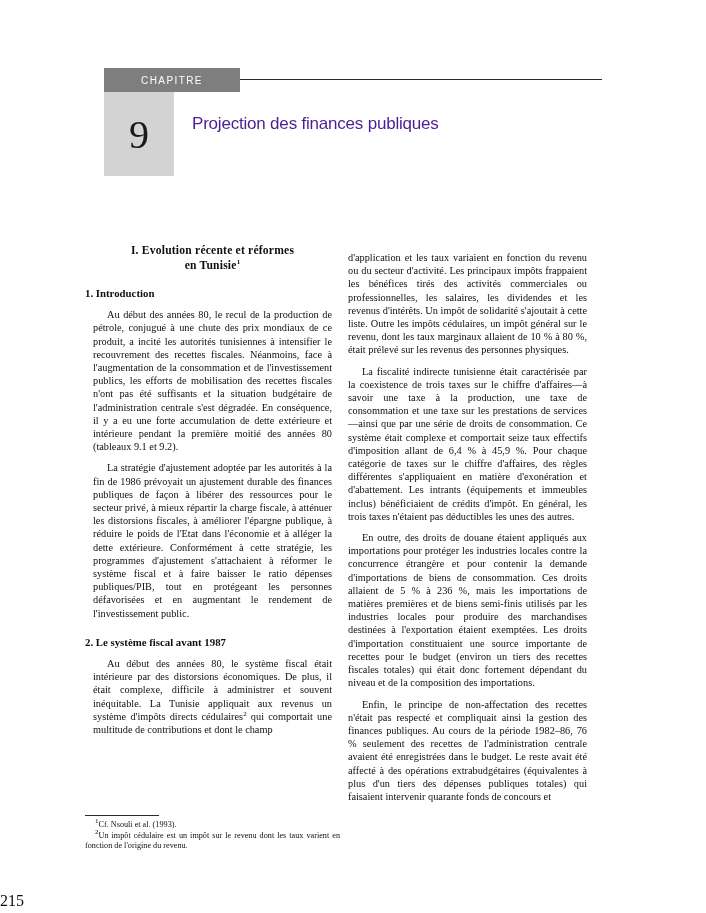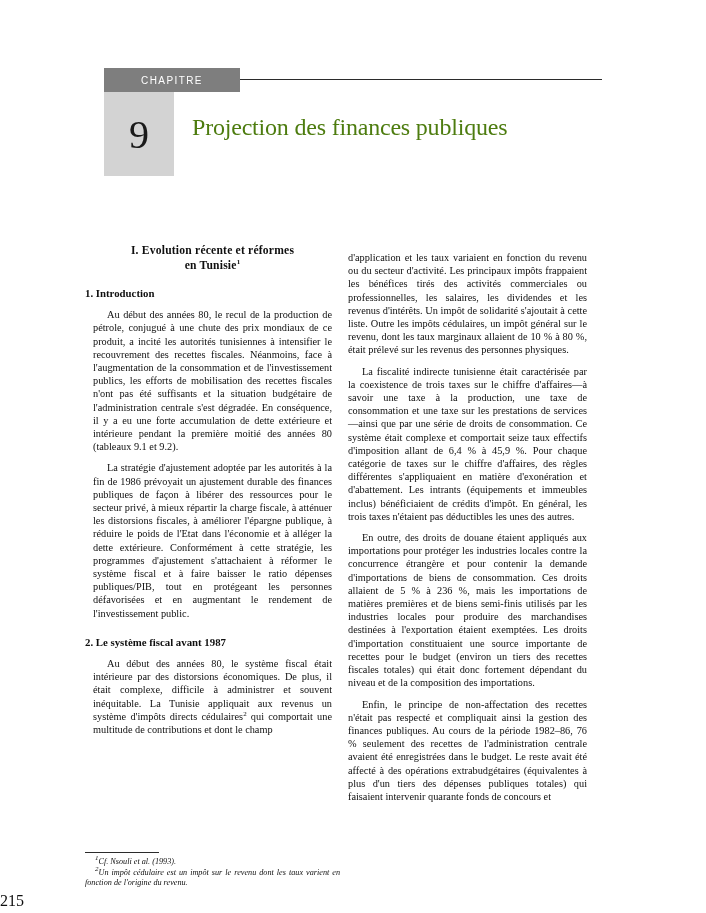--- a/index.html
+++ b/index.html
@@ -70,23 +70,23 @@
     align-items: center;
     justify-content: center;
     font-size: 40px;
     color: #1a1a1a;
     font-family: "Liberation Serif", serif;
   }
   .chapter-title {
     position: absolute;
     left: 88px;
     top: 46px;
-    font-size: 24px;
-    color: #4d7c0f;
-    font-family: Liberation Serif, serif;
+    font-size: 17px;
+    color: #4c1d95;
+    font-family: Liberation Sans, sans-serif;
     font-weight: 400;
     letter-spacing: -0.2px;
   }
 
   
   .columns {
     position: absolute;
     left: 85px;
     top: 243px;
     width: 536px;
@@ -126,26 +126,25 @@
   sup {
     font-size: 7px;
     vertical-align: super;
     line-height: 0;
   }
 
   
   .footnotes {
     position: absolute;
     left: 85px;
-    top: 852px;
+    top: 815px;
     width: 255px;
     font-size: 8.2px;
     line-height: 10.6px;
     text-align: justify;
-    font-style: italic;
   }
   .footnote-rule {
     width: 74px;
     height: 1px;
     background: #2b2b2b;
     margin-bottom: 4px;
   }
   .footnotes p {
     margin: 0;
     text-indent: 10px;

